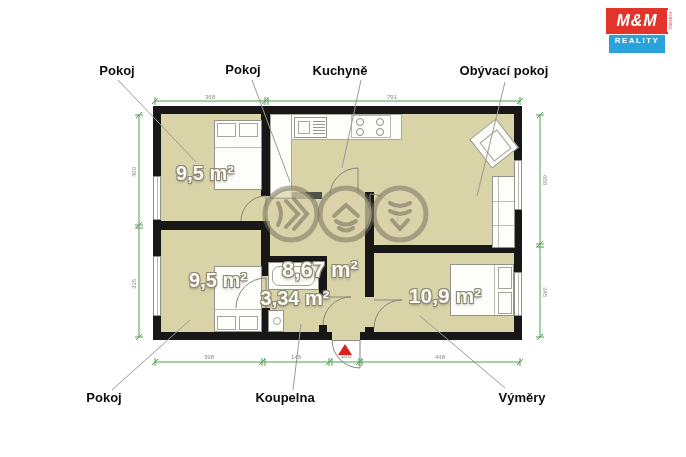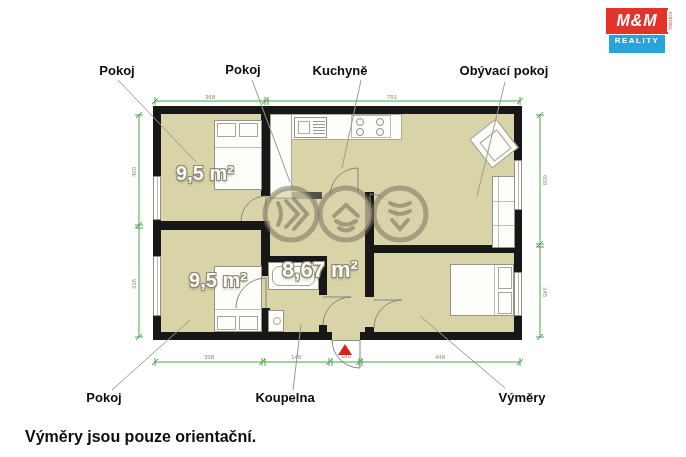--- a/index.html
+++ b/index.html
@@ -187,31 +187,32 @@
         <path d="M392,220 L400,229 L408,220"></path>
       </g>
     </g>
   </svg>
 
   <div id="entry-triangle"></div>
 
   <div class="roomlabel" style="left:205px;top:173px;font-size:20px;">9,5 m²</div>
   <div class="roomlabel" style="left:320px;top:230px;font-size:22px;margin-top:40px;">8,67 m²</div>
   <div class="roomlabel" style="left:218px;top:280px;font-size:20px;">9,5 m²</div>
+  <div class="roomlabel" style="left:295px;top:298px;font-size:20px;">3,34 m²</div>
+  <div class="roomlabel" style="left:445px;top:296px;font-size:21px;">10,9 m²</div>
 
 
   <div class="blabel" style="left:117px;top:63px;">Pokoj</div>
   <div class="blabel" style="left:243px;top:62px;">Pokoj</div>
   <div class="blabel" style="left:340px;top:63px;">Kuchyně</div>
   <div class="blabel" style="left:504px;top:63px;">Obývací pokoj</div>
   <div class="blabel" style="left:104px;top:390px;">Pokoj</div>
   <div class="blabel" style="left:285px;top:390px;">Koupelna</div>
   <div class="blabel" style="left:522px;top:390px;">Výměry</div>
 
-  <div id="footer-note">Výměry jsou pouze orientační.</div>
 
   <div id="logo">
     <div class="red">M&amp;M</div>
     <div class="holding">HOLDING</div>
     <div class="blue">REALITY</div>
   </div>
 
 </div>
 
 </body></html>

